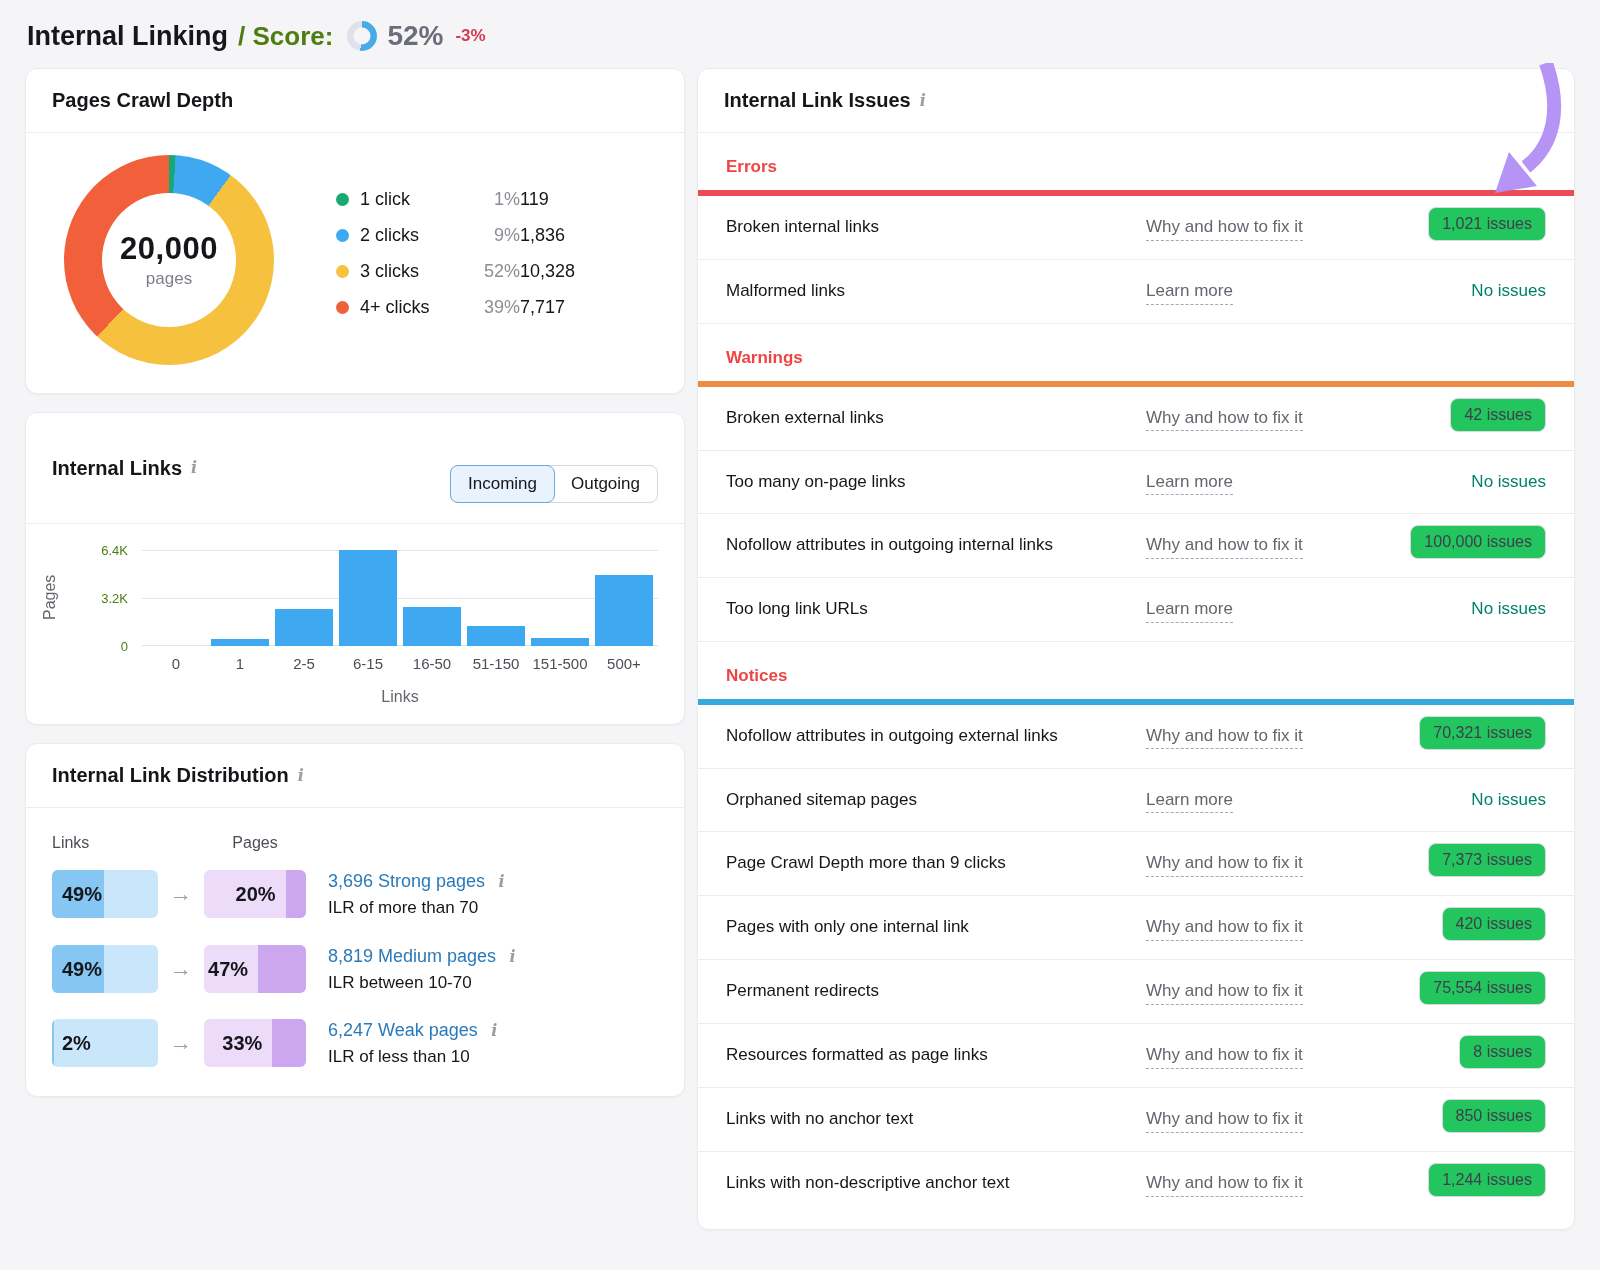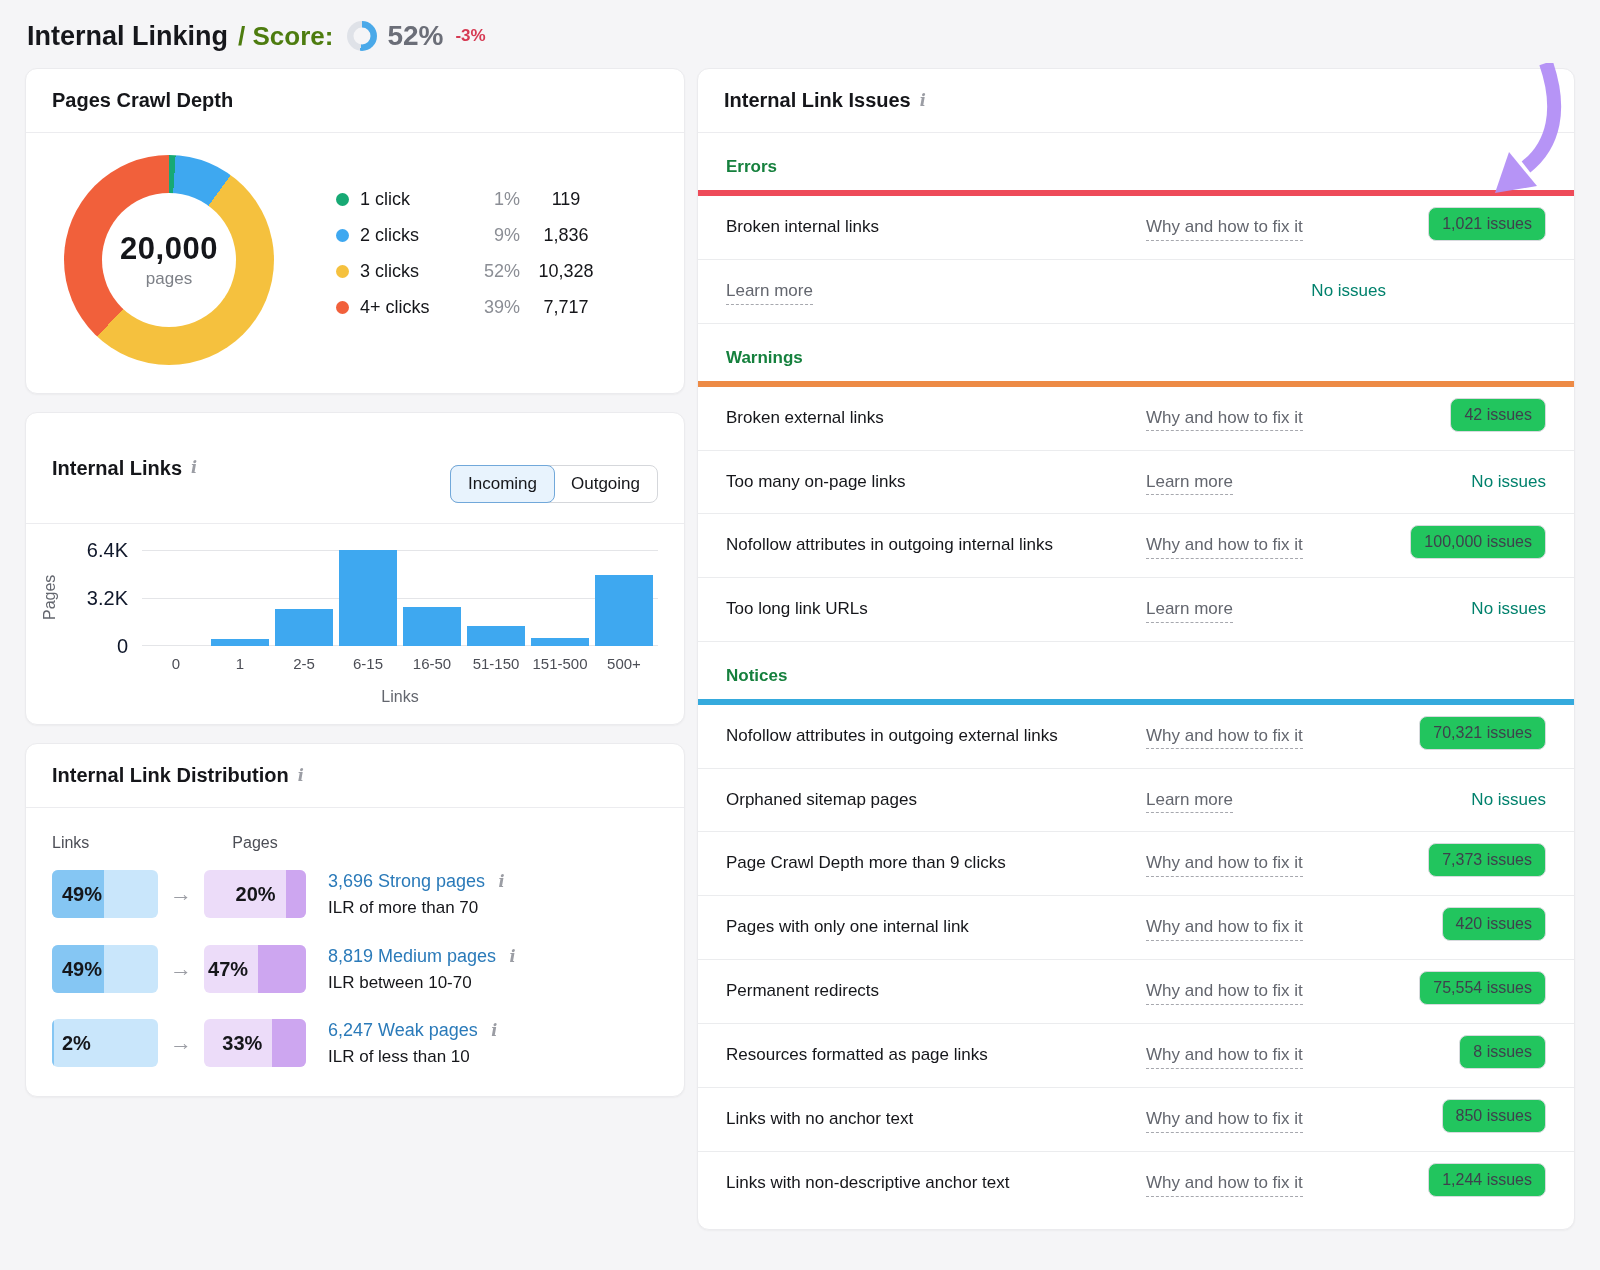--- a/index.html
+++ b/index.html
@@ -40,31 +40,31 @@
     transform:translate(-50%,-50%); border-radius:50%; background:#fff; }
   .donut-center { position:absolute; inset:0; display:flex; flex-direction:column;
     align-items:center; justify-content:center; z-index:2; }
   .donut-value { font-size:31px; font-weight:700; color:#15161a; letter-spacing:.5px; }
   .donut-sub { font-size:17px; color:#7d8087; margin-top:2px; }
   .legend { margin-left:62px; margin-top:-14px; display:flex; flex-direction:column; gap:15px; }
   .legend-row { display:grid; grid-template-columns:24px 100px 60px 92px; align-items:center; }
   .dot { width:13px; height:13px; border-radius:50%; }
   .l-label { font-size:18px; color:#15161a; }
   .l-pct { font-size:18px; color:#8b8e95; text-align:right; }
-  .l-val { font-size:18px; color:#15161a; text-align:center; }
+  .l-val { font-size:18px; color:#15161a; text-align:left; }
 
   
   .toggle { margin-left:auto; display:flex; background:#fff; border:1px solid #d5d7db; border-radius:8px;margin-top:32px; }
   .tg { font-family:inherit; font-size:17px; color:#15161a; background:none; border:none;
     padding:8px 17px; cursor:pointer; }
   .tg.selected { background:#e8f3fd; border:1px solid #71a8da; border-radius:8px; margin:-1px; }
   .chart { padding:26px 26px 18px; position:relative; }
   .plot-area { display:flex; }
   .yaxis { width:90px; position:relative; flex:none; }
-  .yt { position:absolute; right:14px; transform:translateY(-50%); font-size:20px; color:#0f172a; }
+  .yt { position:absolute; right:14px; transform:translateY(-50%); font-size:13px; color:#4d7c0f; }
   .ylab { position:absolute; left:24px; top:96px; transform:rotate(-90deg) translate(0,-50%);
     transform-origin:left top; font-size:16px; color:#63666e; }
   .plot { flex:1; height:96px; position:relative; }
   .grid { position:absolute; left:0; right:0; height:1px; background:#e4e5e8; }
   .bars { position:absolute; inset:0; display:flex; align-items:flex-end; padding:0 2px; }
   .bcol { flex:1; height:100%; display:flex; align-items:flex-end; justify-content:center; }
   .bar { width:90%; }
   .xticks { display:flex; margin-left:90px; padding:0 2px; margin-top:9px; }
   .xt { flex:1; text-align:center; font-size:15px; color:#4c4e56; }
   .xlab { text-align:center; padding-left:90px; margin-top:16px; font-size:16px; color:#63666e; }
@@ -84,21 +84,21 @@
   .dpct { position:absolute; top:50%; transform:translateY(-50%); font-size:20px; font-weight:700;
     color:#15161a; z-index:2; }
   .links-bar .dpct { left:10px; }
   .darrow { width:46px; text-align:center; font-size:22px; color:#9b9da4; flex:none; }
   .dtext { margin-left:22px; line-height:1.5; }
   .dlink { font-size:18px; color:#2a7ab9; text-decoration:none; cursor:pointer; }
   .ddesc { font-size:17px; color:#15161a; }
 
   
   .issues-card { margin-bottom:0; padding-bottom:14px; }
-  .isec-head { font-size:17px; font-weight:700; color:#15803d; padding:24px 28px 13px; }
+  .isec-head { font-size:17px; font-weight:700; color:#ef4444; padding:24px 28px 13px; }
   .isec-bar { height:6px; width:100%; }
   .irow { display:grid; grid-template-columns:1fr 240px 160px; align-items:start;
     padding:18px 28px; border-bottom:1px solid #ebecee; }
   .isec:last-child .irow:last-child { border-bottom:none; }
   .iname { font-size:17px; color:#15161a; line-height:1.5; padding-right:20px; }
   .iaction { font-size:17px; color:#63666e; line-height:1.5; text-decoration:none;
     border-bottom:1.5px dashed #a6a8ae; cursor:pointer; justify-self:start; }
   .istatus { justify-self:end; text-align:right; }
   .chip { display:inline-block; background:#22c55e; border:1px solid #d8dade; border-radius:8px;
     padding:7px 13px; font-size:16px; color:#3e414c; white-space:nowrap; margin-top:-7px; cursor:pointer; }
@@ -328,20 +328,21 @@
 
                   <div class="irow">
                     <div class="iname">Broken internal links</div>
                     <a class="iaction">Why and how to fix it</a>
                     <div class="istatus">
                       <span class="chip">1,021 issues</span>
                     </div>
                   </div>
 
                   <div class="irow">
+                    <div class="iname">Malformed links</div>
                     <a class="iaction">Learn more</a>
                     <div class="istatus">
                       <span class="no-issues">No issues</span>
                     </div>
                   </div>
                 </div>
             </div>
 
             <div class="isec">
               <div class="isec-head">Warnings</div>

